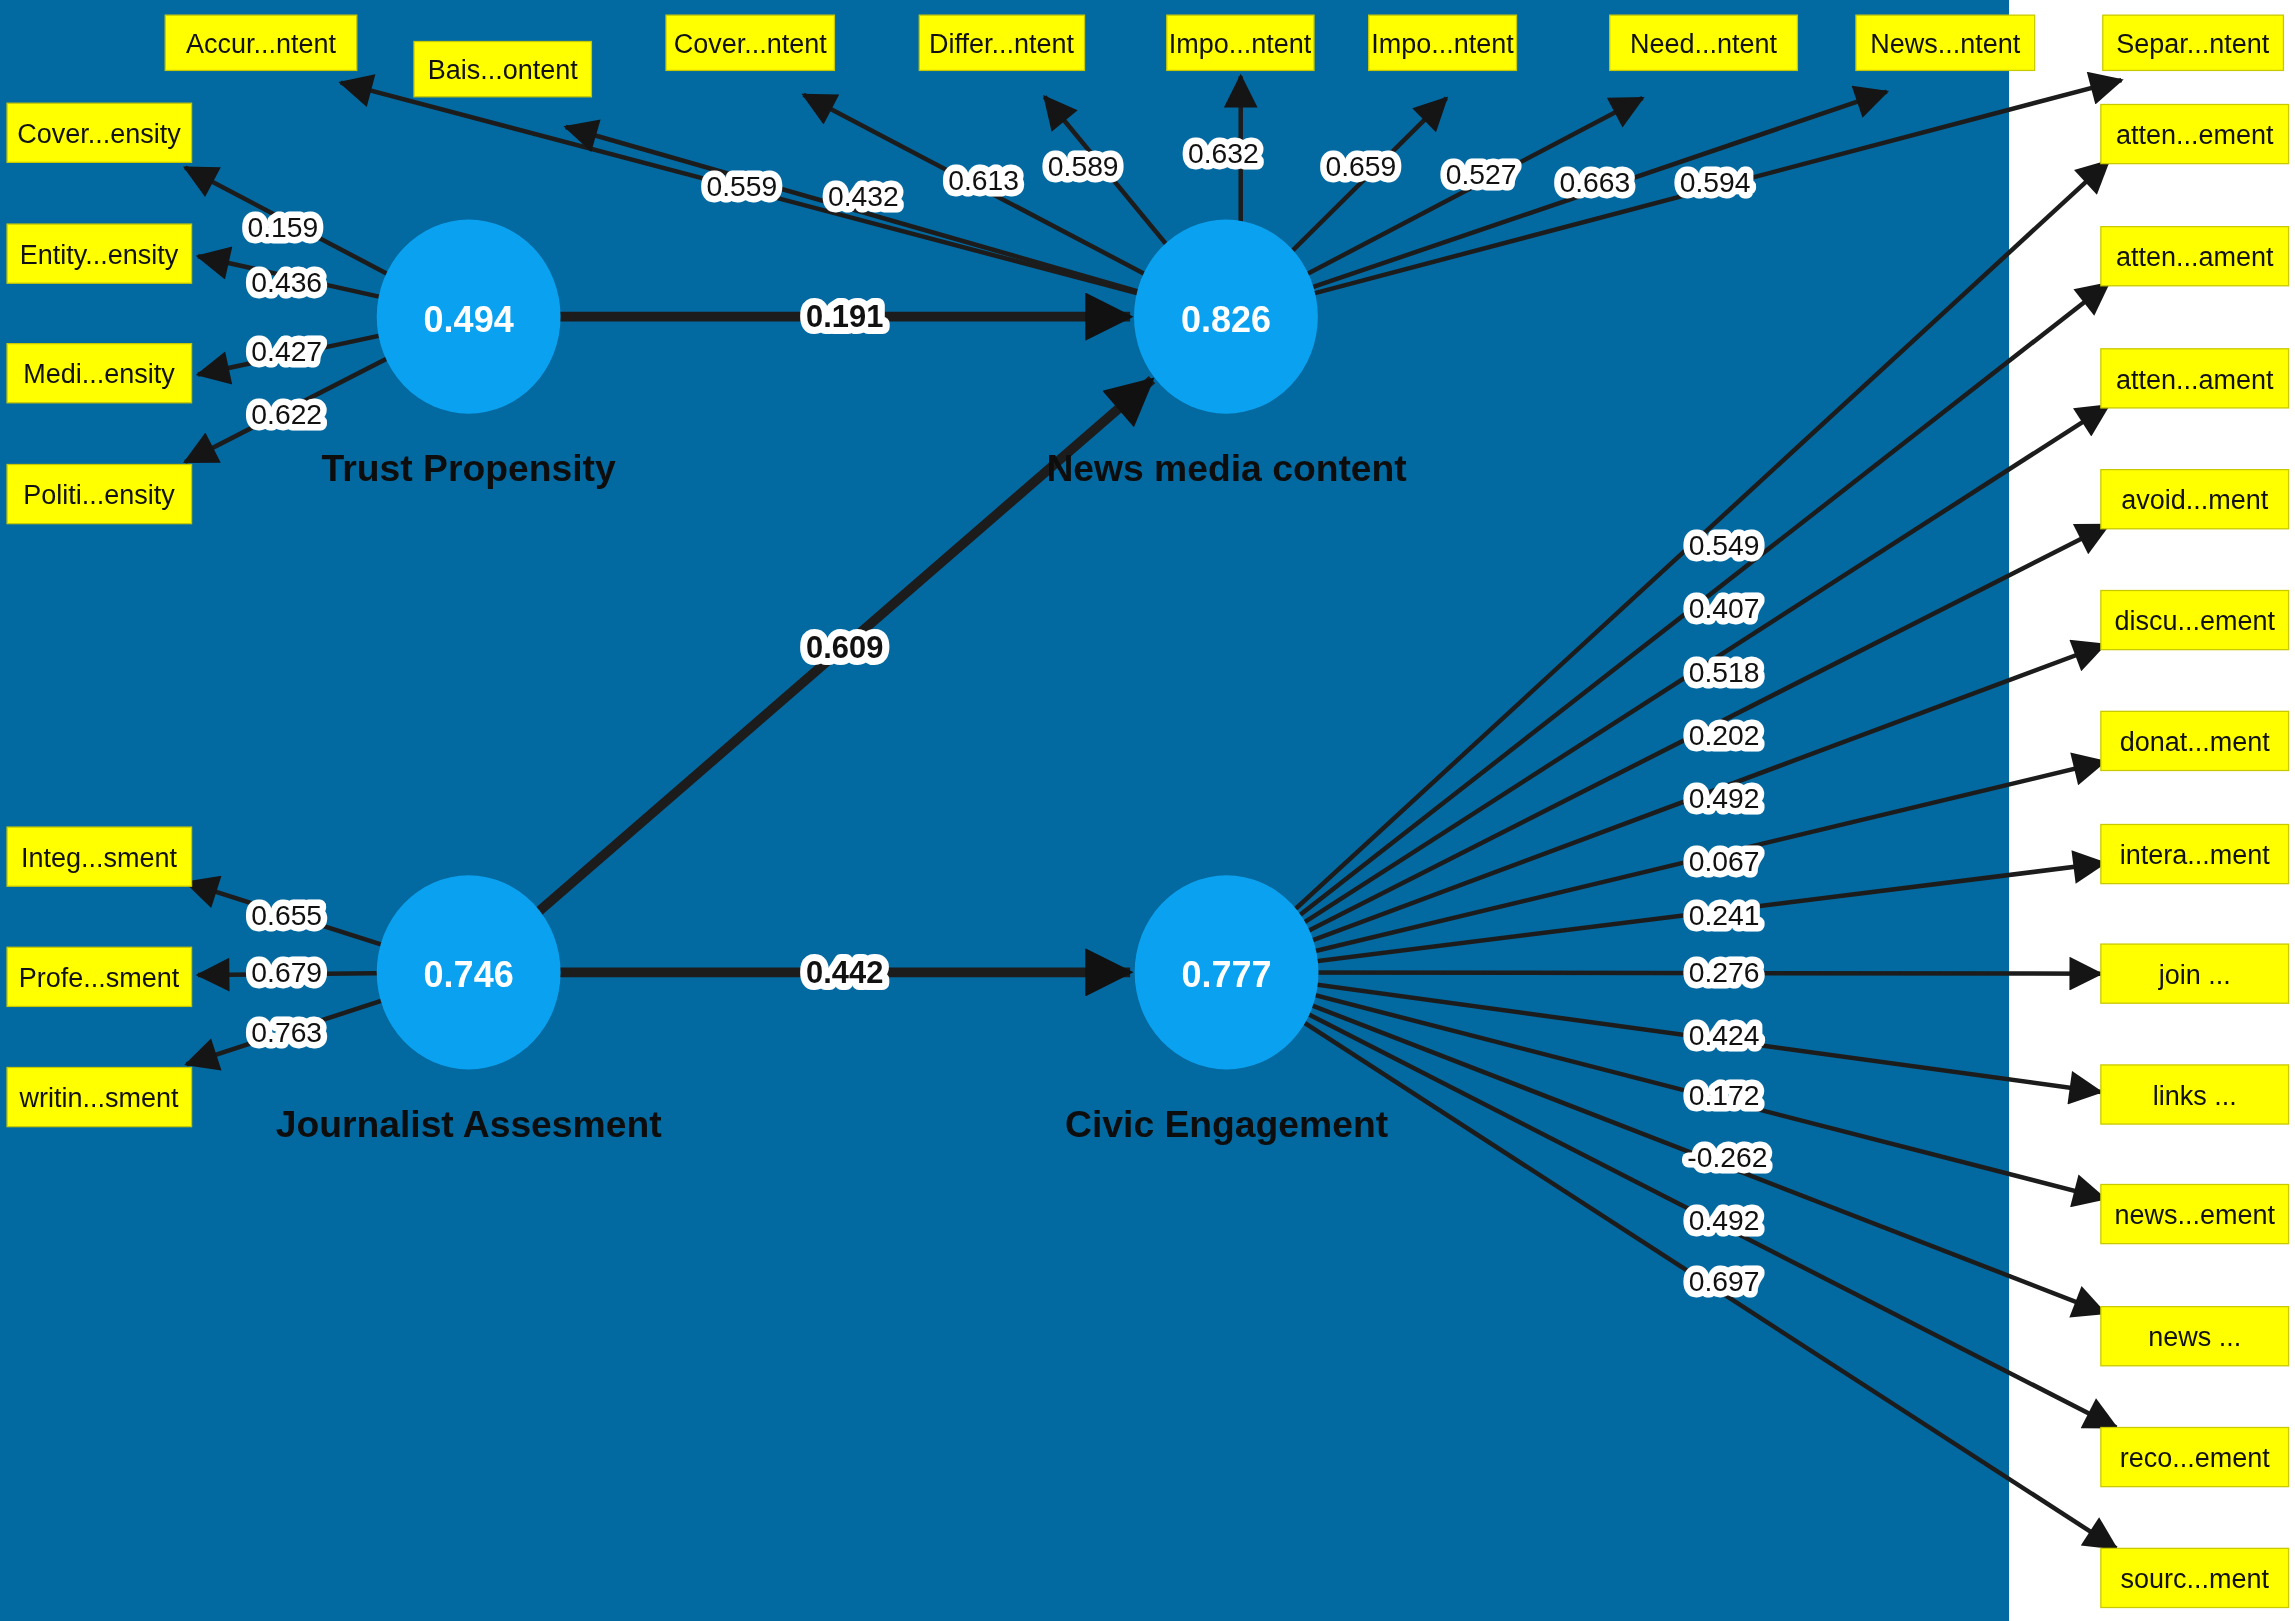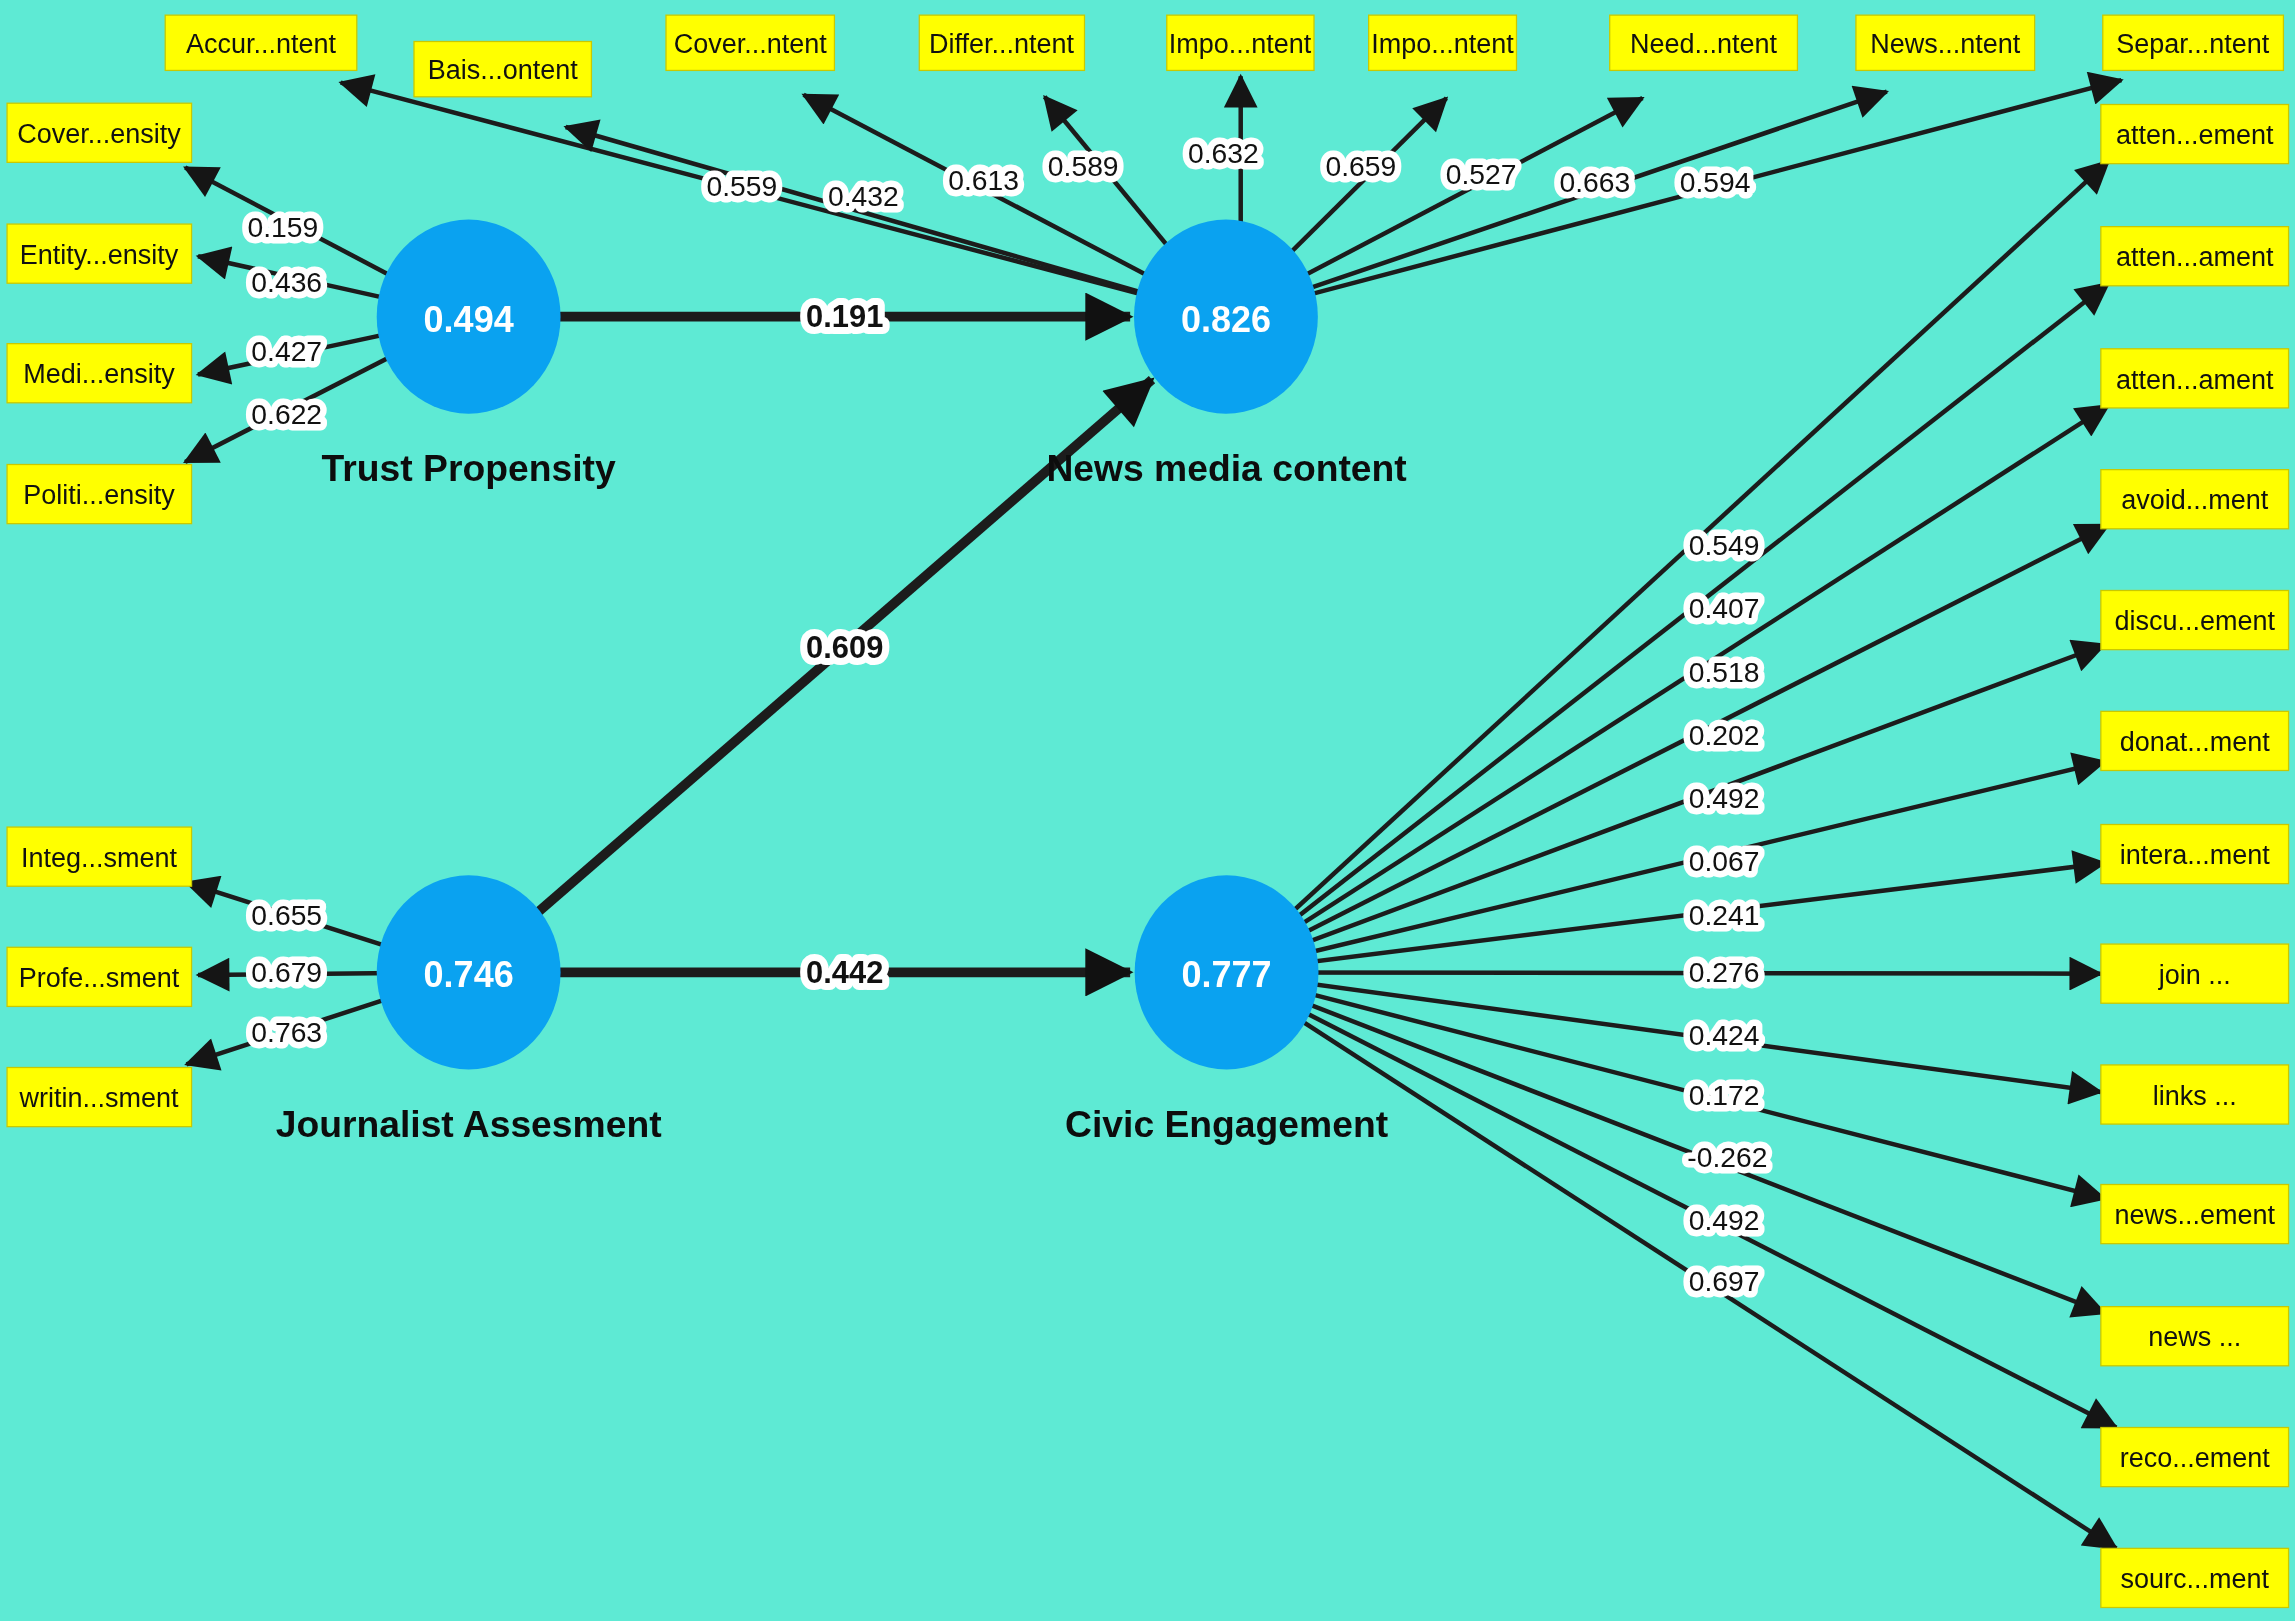--- a/index.html
+++ b/index.html
@@ -1,16 +1,16 @@
 <!DOCTYPE html>
 <html style="--construct-fill: #0aa2f0; --indicator-fill: #ffff00; --indicator-border: #c9c900; --edge-color: #1c1c1c;font-size:10.3px"><head>
 <meta charset="utf-8">
 <style>
   html,body{margin:0;padding:0;background:#ffffff;}
-  .stage{width:2295px;height:1622px;position:relative;background:#5eead4;}
+  .stage{width:2009px;height:1622px;position:relative;background:#0369a1;}
   svg{font-family:"Liberation Sans", sans-serif;display:block;}
   .edge{stroke:var(--edge-color,#1c1c1c);stroke-width:7;fill:none;marker-end:url(#arrow);}
   .sedge{stroke:var(--edge-color,#111111);stroke-width:15;fill:none;marker-end:url(#arrowBig);}
   .ind{fill:var(--indicator-fill,#ffff00);stroke:var(--indicator-border,#c9c900);stroke-width:2;}
   .latent{fill:var(--construct-fill,#0aa2f0);}
   .ind-label{font-size:42px;fill:#111;text-anchor:middle;dominant-baseline:central;}
   .load{font-size:44px;fill:#111;text-anchor:middle;dominant-baseline:central;
         paint-order:stroke;stroke:#ffffff;stroke-width:20px;stroke-linejoin:round;}
   .coef{font-size:48px;font-weight:700;fill:#111;text-anchor:middle;dominant-baseline:central;
         paint-order:stroke;stroke:#ffffff;stroke-width:22px;stroke-linejoin:round;}

